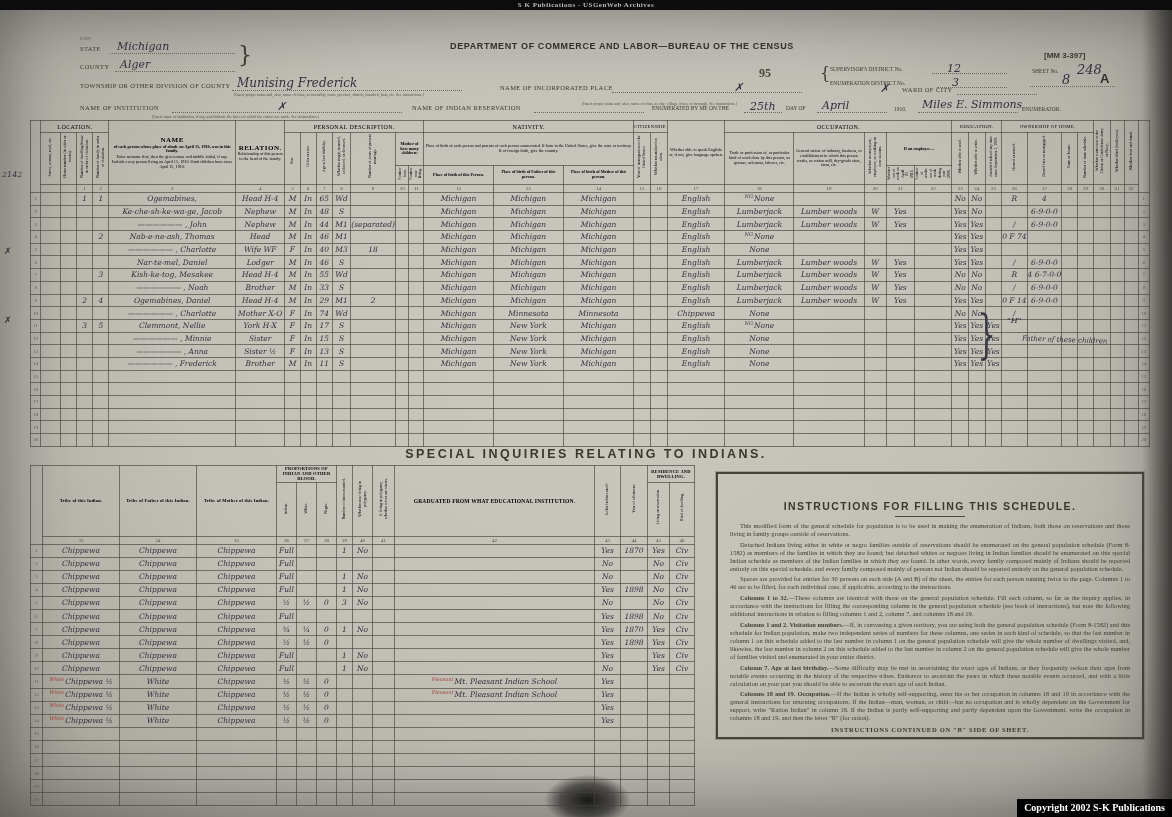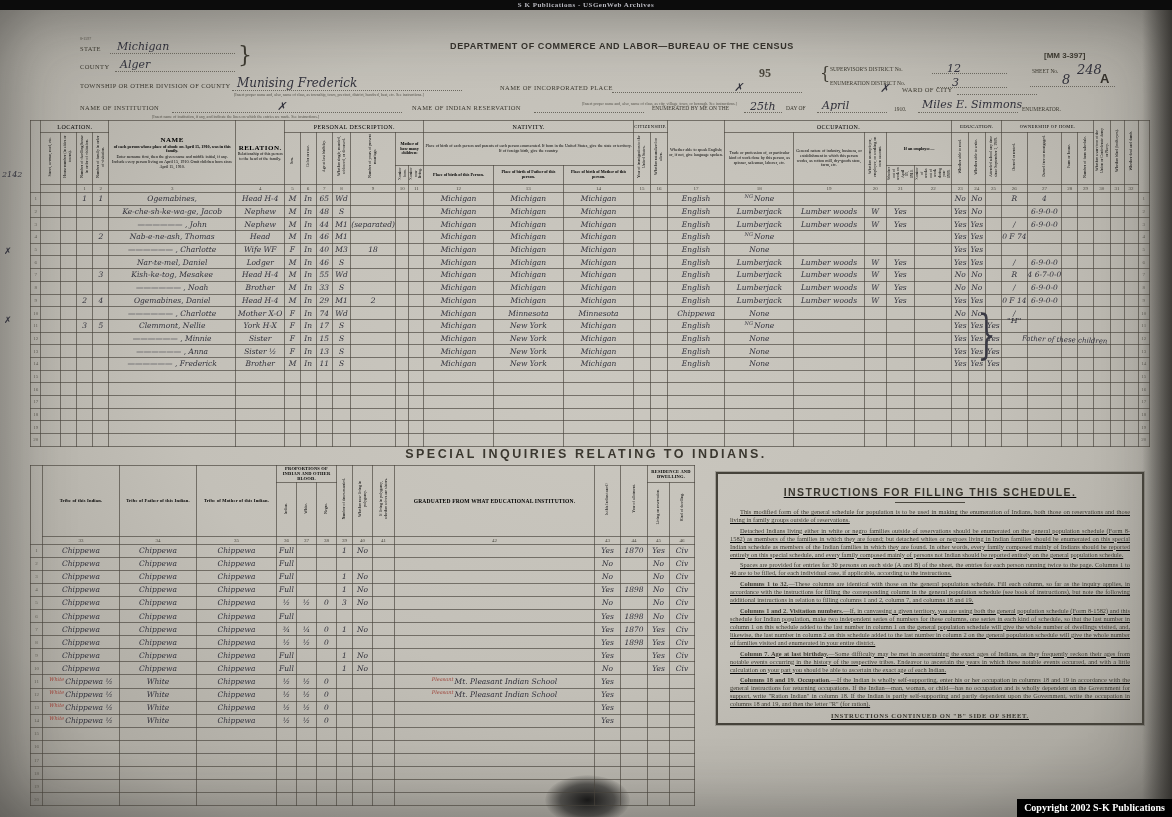--- a/index.html
+++ b/index.html
@@ -66,21 +66,21 @@
   .v{writing-mode:vertical-rl;transform:rotate(180deg);display:inline-block;
      font:4px "Liberation Serif",serif;line-height:1.2;max-height:45px;overflow:hidden;white-space:normal;}
   .cn{font:5px "Liberation Serif",serif;color:#4a473f;}
   tr.hA{height:12px;} tr.hB{height:33px;} tr.hC{height:14px;} tr.hD{height:8px;}
   tr.hA2{height:16px;} tr.hB2{height:54px;} tr.hC2{height:8px;}
   
   .special-heading{position:absolute;left:0;width:100%;text-align:center;
     font:bold 12.5px "Liberation Sans",sans-serif;letter-spacing:2.5px;color:#3a372f;}
   
   .instructions{position:absolute;border:2px solid #45423a;box-shadow:0 0 0 1px rgba(69,66,58,.3);
-    padding:12px 12px 4px 12px;text-decoration:underline;}
+    padding:26px 12px 4px 12px;}
   .ins-title{font:bold 10.5px "Liberation Sans",sans-serif;letter-spacing:1.4px;color:#3a372f;text-align:center;}
   .ins-rule{width:70px;border-top:1px solid #4a473f;margin:4px auto 5px auto;}
   .instructions p{font:6.4px "Liberation Serif",serif;line-height:1.26;color:#3f3c33;
     text-align:justify;text-indent:10px;margin:2.5px 0;}
   .instructions .lead{font-weight:bold;}
   .ins-footer{font:bold 6.5px "Liberation Serif",serif;letter-spacing:.7px;text-align:center;
     color:#3a372f;margin-top:4px;}
   
   .brace{font:52px "DejaVu Serif",serif;color:#3a3a44;transform:scaleX(.55);}
   .copyright{

